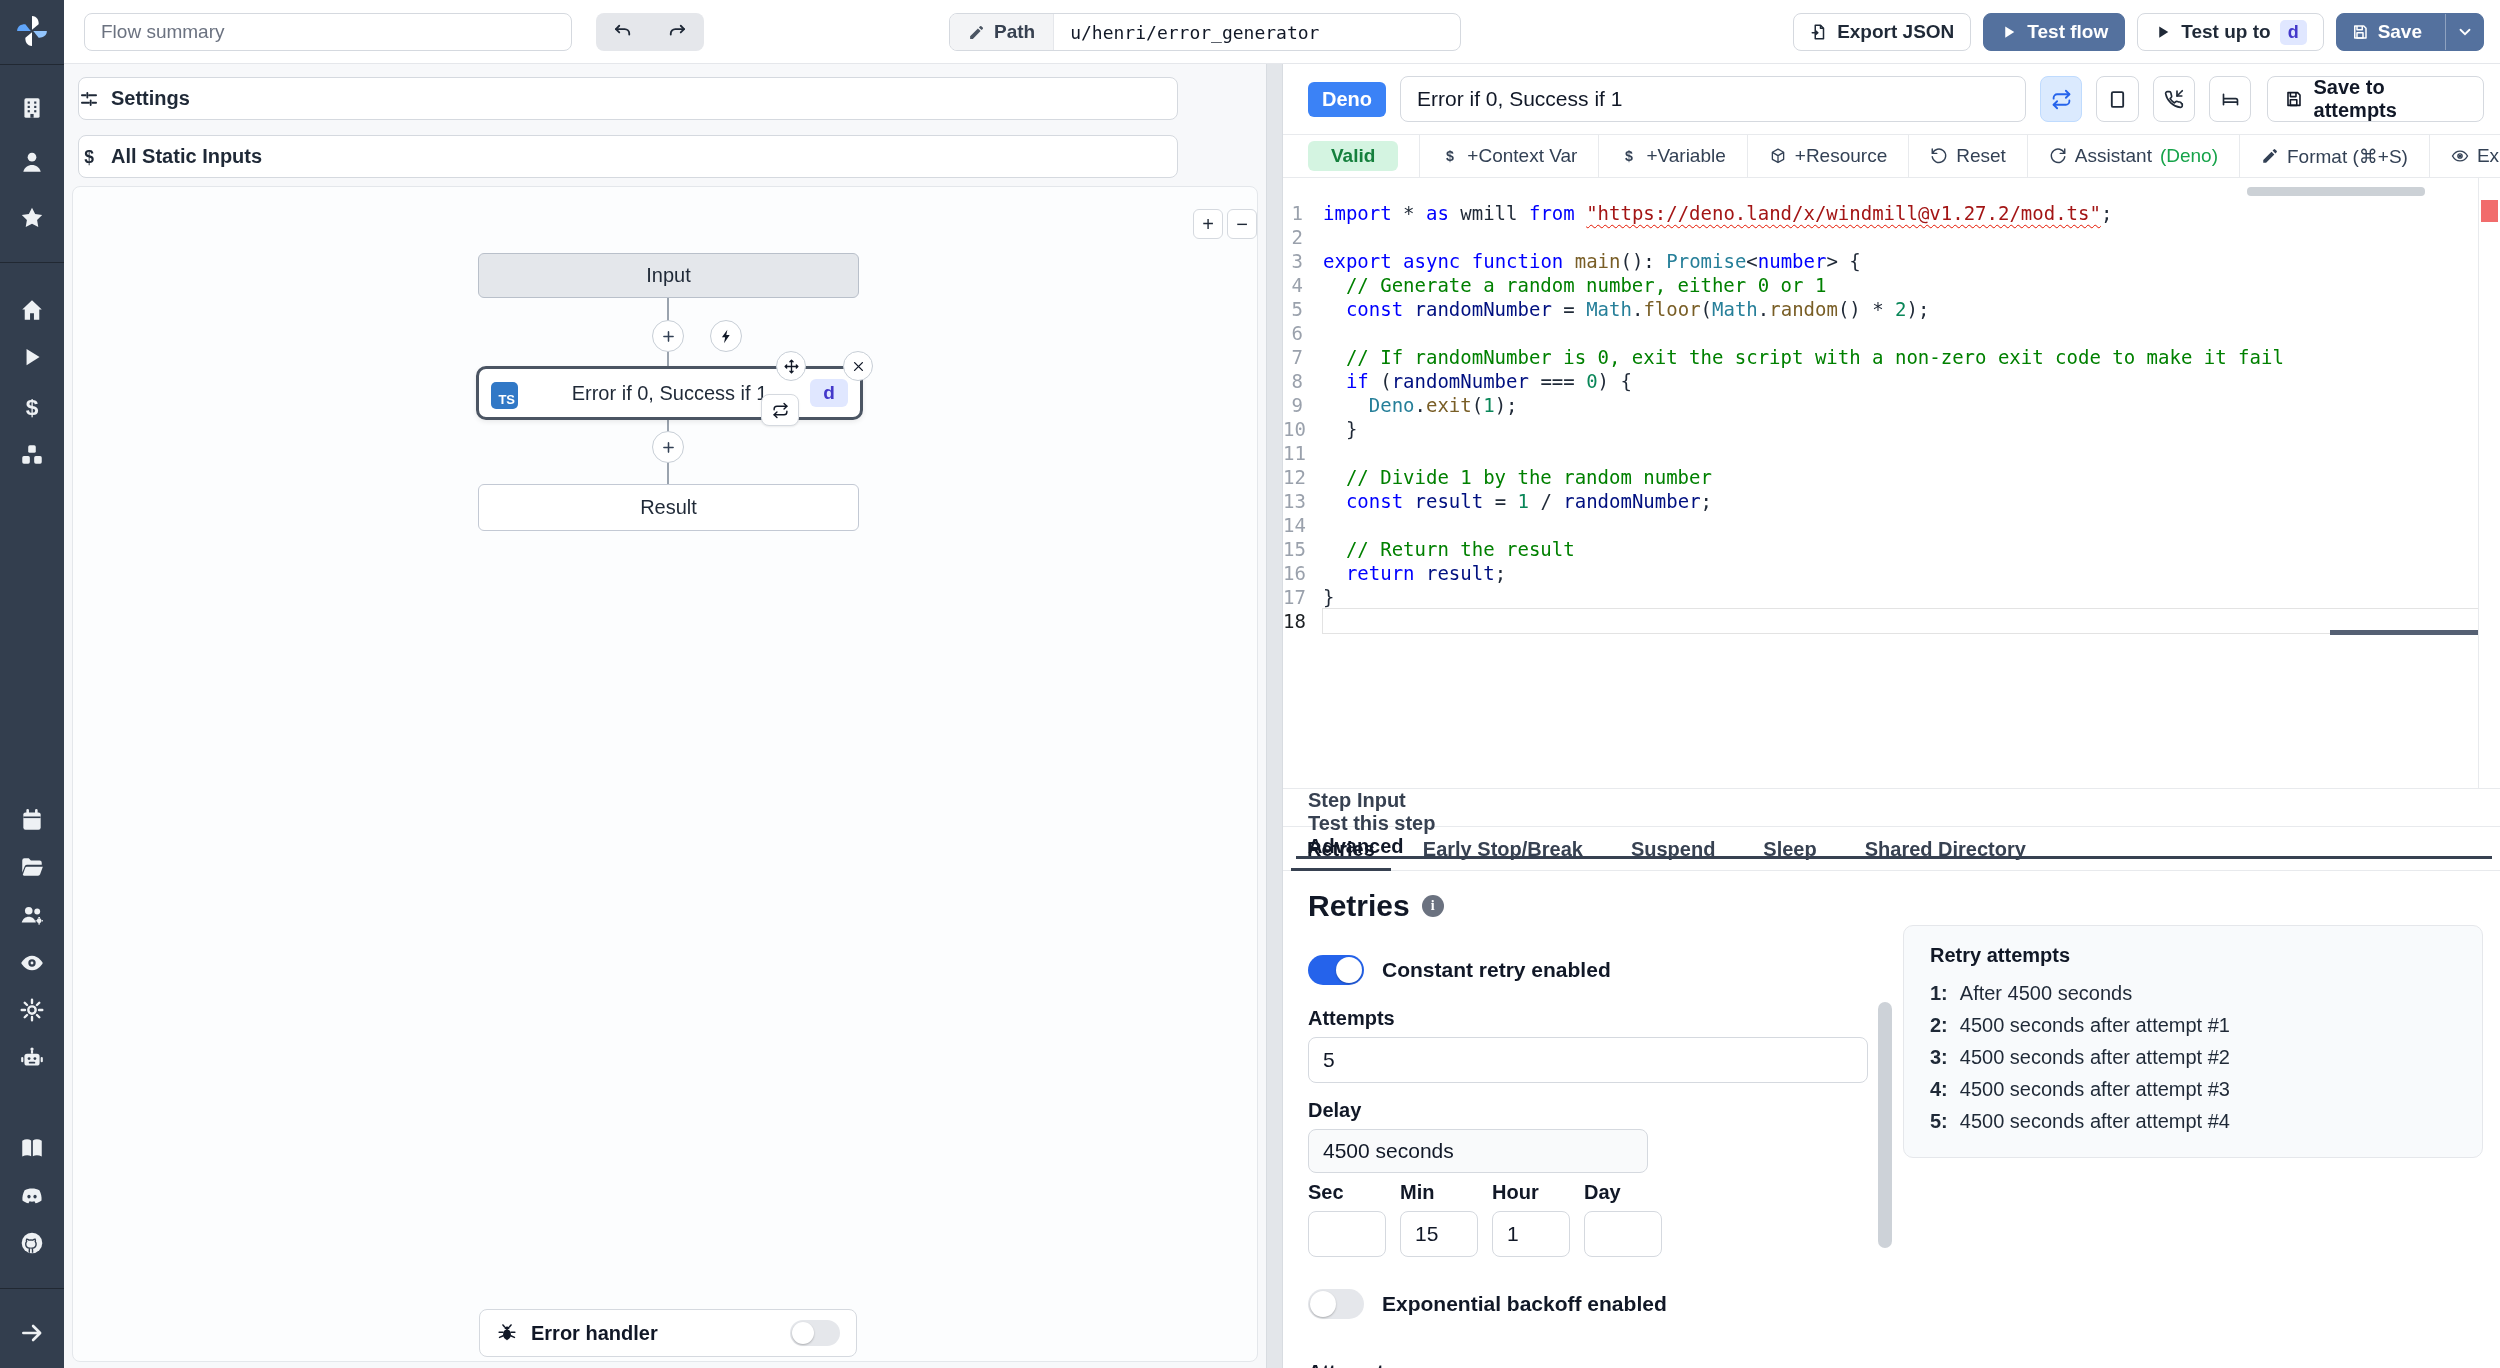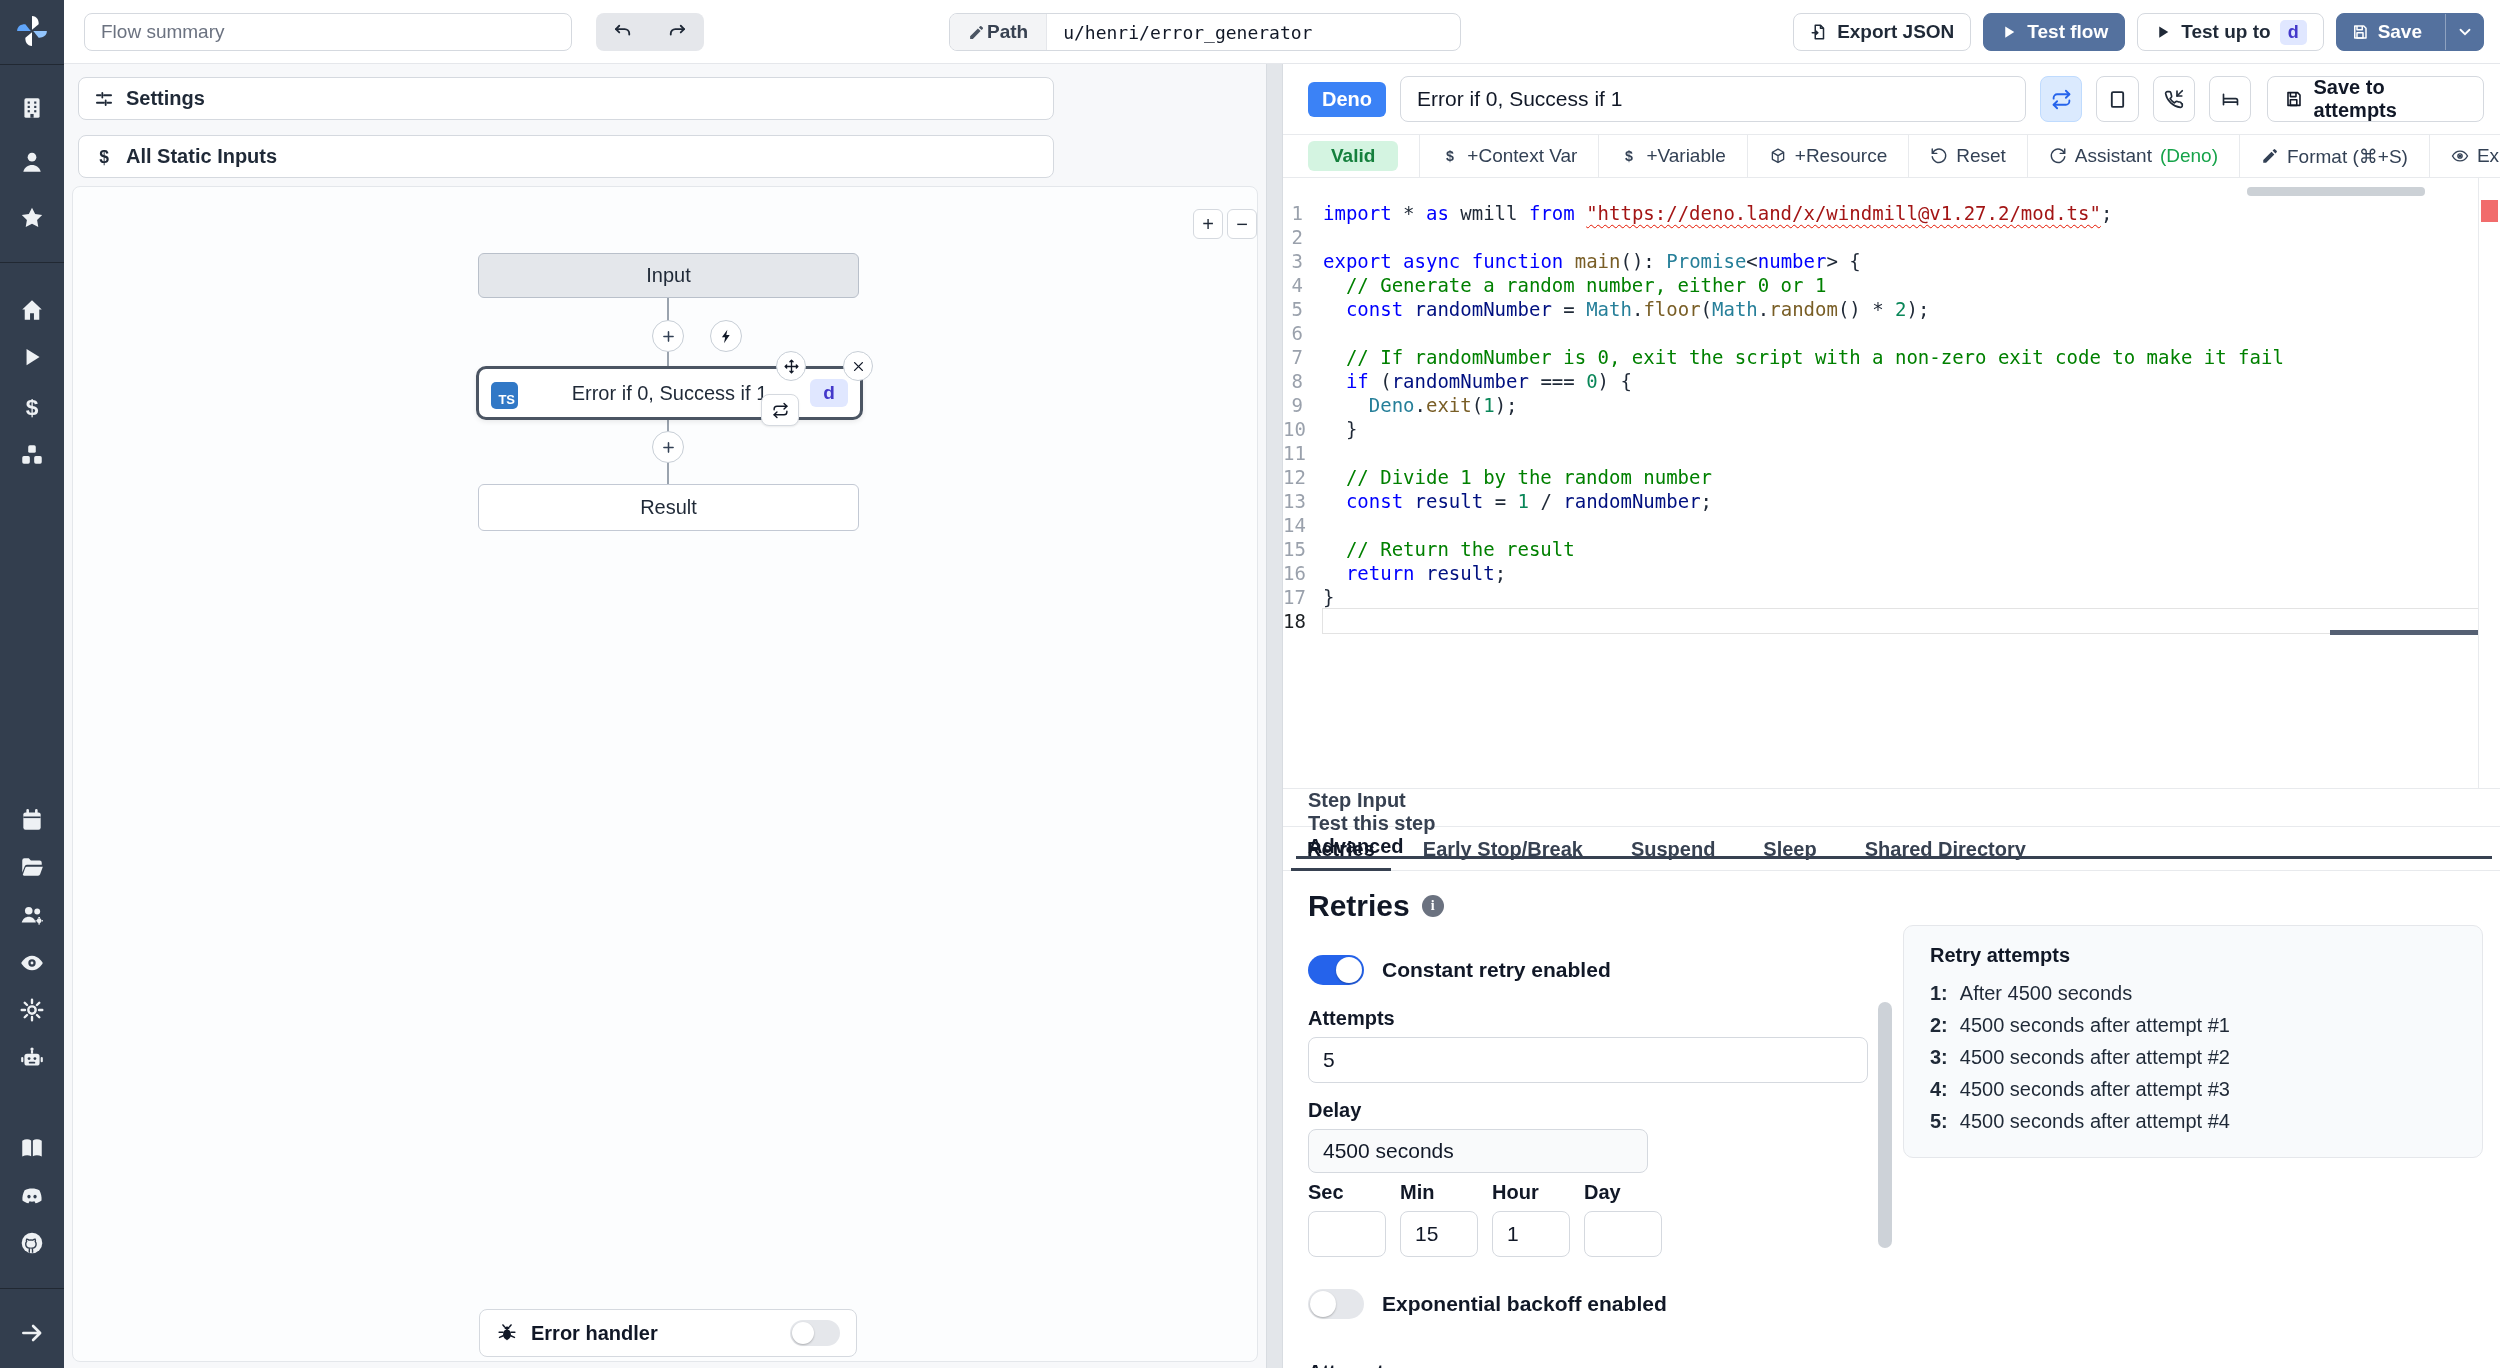--- a/index.html
+++ b/index.html
@@ -18,35 +18,35 @@
   .sb-icon svg { width:26px; height:26px; }
 
   
   .topbar { position:absolute; left:64px; top:0; width:2436px; height:64px; background:#fff; border-bottom:1px solid #e5e7eb; z-index:4; }
   .tb-input { position:absolute; left:20px; top:13px; width:488px; height:38px; border:1px solid #d5d9df; border-radius:8px; padding:0 16px; font-size:19px; color:#374151; font-family:"Liberation Sans",sans-serif; background:#fff; }
   .tb-input::placeholder { color:#6b7280; }
   .undo-redo { position:absolute; left:532px; top:13px; width:108px; height:38px; background:#e5e7eb; border-radius:8px; display:flex; }
   .ur-btn { width:54px; height:38px; display:flex; align-items:center; justify-content:center; color:#1f2937; cursor:pointer; }
   .ur-btn svg { width:20px; height:20px; }
   .path-pill { position:absolute; left:885px; top:13px; width:512px; height:38px; border:1px solid #d5d9df; border-radius:8px; display:flex; overflow:hidden; background:#fff; }
-  .path-label { background:#f3f4f6; border-right:1px solid #e5e7eb; display:flex; align-items:center; gap:2px; padding:0 18px; font-size:19px; font-weight:700; color:#374151; }
+  .path-label { background:#f3f4f6; border-right:1px solid #e5e7eb; display:flex; align-items:center; gap:9px; padding:0 18px; font-size:19px; font-weight:700; color:#374151; }
   .path-value { display:flex; align-items:center; padding:0 16px; font-family:"DejaVu Sans Mono", monospace; font-size:18px; color:#111827; }
   .tb-right { position:absolute; right:16px; top:13px; display:flex; gap:12px; }
   .btn { height:38px; border-radius:8px; display:flex; align-items:center; gap:9px; padding:0 16px; font-size:19px; font-weight:600; cursor:pointer; white-space:nowrap; }
   .btn-outline { background:#fff; border:1px solid #d5d9df; color:#1f2937; }
   .btn-primary { background:#54719e; border:1px solid #54719e; color:#fff; }
   .btn svg { width:18px; height:18px; }
   .badge-d { background:#e0e7ff; color:#4338ca; font-weight:700; border-radius:5px; padding:2px 8px; font-size:18px; }
   .save-split { display:flex; align-items:stretch; padding:0; }
   .save-main { display:flex; align-items:center; gap:9px; padding:0 14px; }
   .save-caret { width:38px; display:flex; align-items:center; justify-content:center; border-left:1px solid rgba(255,255,255,.35); }
 
   
   .left-panel { position:absolute; left:64px; top:64px; width:1202px; height:1304px; background:#f7f8fa; }
-  .wide-btn { position:absolute; left:14px; width:976px; height:43px; background:#fff; border:1px solid #d5d9df; border-radius:8px; display:flex; align-items:center; gap:12px; padding:0 15px; font-size:20px; font-weight:600; color:#1f2937; cursor:pointer;text-align:right; }
+  .wide-btn { position:absolute; left:14px; width:1100px; height:43px; background:#fff; border:1px solid #d5d9df; border-radius:8px; display:flex; align-items:center; gap:12px; padding:0 0; font-size:20px; font-weight:600; color:#1f2937; cursor:pointer;text-align:right; }
   .wide-btn svg { width:20px; height:20px; }
   .flow-canvas { position:absolute; left:8px; top:122px; width:1186px; height:1176px; background:#fcfdfe; border:1px solid #e4e7eb; border-radius:8px; }
   .zoom-btn { position:absolute; top:22px; width:30px; height:30px; background:#fff; border:1px solid #d5d9df; border-radius:6px; display:flex; align-items:center; justify-content:center; font-size:20px; color:#1f2937; cursor:pointer; }
   .vline { position:absolute; width:2px; background:#9aa3ae; }
   .gnode { position:absolute; display:flex; align-items:center; justify-content:center; font-size:20px; color:#1f2937; cursor:pointer; }
   .node-input { left:405px; top:66px; width:381px; height:45px; background:#e4e7eb; border:1px solid #b9c0ca; border-radius:6px; }
   .node-step { left:403px; top:179px; width:387px; height:54px; background:#fff; border:3px solid #4b5563; border-radius:10px; box-shadow:0 2px 5px rgba(0,0,0,.08); }
   .node-result { left:405px; top:297px; width:381px; height:47px; background:#fff; border:1px solid #c3c9d4; border-radius:6px; }
   .ts-badge { position:absolute; left:12px; top:13px; width:27px; height:27px; background:#3178c6; border-radius:5px; color:#fff; font-size:13px; font-weight:700; display:flex; align-items:flex-end; justify-content:flex-end; padding:0 3px 2px 0; }
   .node-d { position:absolute; right:12px; top:10px; width:38px; height:28px; background:#e0e7ff; color:#4338ca; font-weight:700; font-size:19px; border-radius:6px; display:flex; align-items:center; justify-content:center; }

